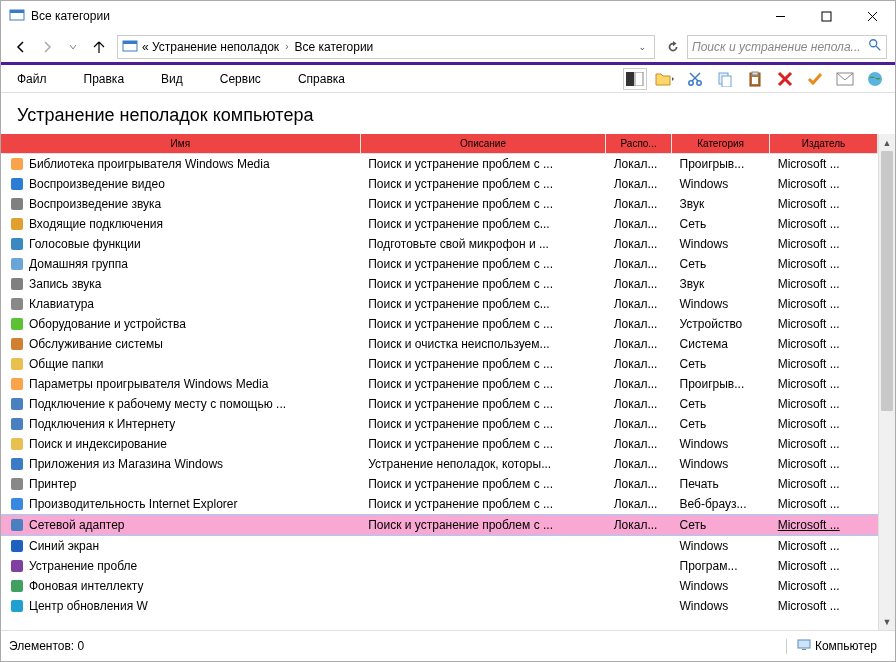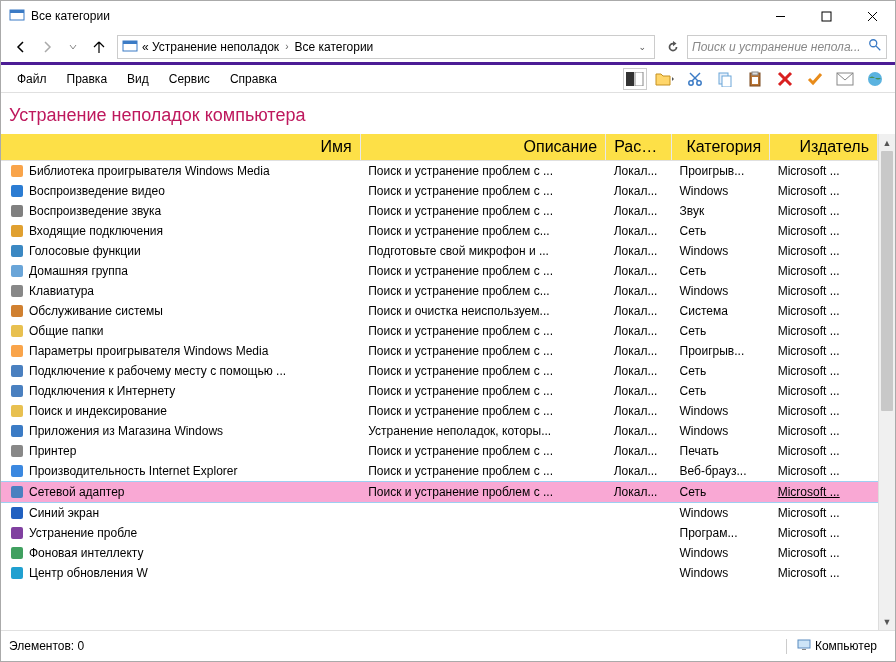--- a/index.html
+++ b/index.html
@@ -15,30 +15,30 @@
 .nav-arrow { width: 24px; height: 24px; display:flex; align-items:center; justify-content:center; color:#888; }
 .nav-arrow.enabled { color:#000; }
 .breadcrumb { flex:1; height: 24px; border:1px solid #ccc; display:flex; align-items:center; padding:0 4px; gap:4px; margin:0 4px; }
 .breadcrumb .bc-icon { width:16px; height:16px; }
 .breadcrumb .sep { color:#666; font-size:10px; padding:0 2px;}
 .breadcrumb .bc-text { white-space: nowrap; }
 .breadcrumb .dd { margin-left:auto; color:#555; font-size:9px; padding-right:4px;}
 .refresh { width:24px; height:24px; display:flex; align-items:center; justify-content:center; }
 .searchbox { width:200px; height:24px; border:1px solid #ccc; display:flex; align-items:center; padding:0 4px; color:#888; }
 .searchbox .sicon { margin-left:auto; }
-.menubar { height: 28px; display:flex; align-items:center; padding:0 8px; gap:4px; border-bottom:1px solid #e0e0e0;text-align:center; }
+.menubar { height: 28px; display:flex; align-items:center; padding:0 8px; gap:21px; border-bottom:1px solid #e0e0e0;text-align:center; }
 .menu-item { padding:3px 8px; }
 .toolbar-icons { margin-left:auto; display:flex; align-items:center; gap:6px; }
 .ticon { width:24px; height:22px; display:flex; align-items:center; justify-content:center; border:1px solid transparent; }
 .ticon.bordered { border:1px solid #ccc; }
-.heading { padding:12px 8px 8px; font-size:18px; color:#be185d; font-weight:400; }
+.heading { padding:12px 16px 8px; font-size:18px; color:#000000; font-weight:400; }
 .list-area { flex:1; overflow:hidden; position:relative; display:flex; }
 .list-inner { flex:1; overflow-y:auto; }
 table { width:100%; border-collapse:collapse; table-layout:fixed; }
-th { text-align:right; font-weight:400; padding:4px 8px; font-size:16px; border-bottom:1px solid #e0e0e0; border-right:1px solid #e8e8e8; background:#fde047; white-space:nowrap; overflow:hidden; text-overflow:ellipsis; }
+th { text-align:center; font-weight:400; padding:4px 8px; font-size:10px; border-bottom:1px solid #e0e0e0; border-right:1px solid #e8e8e8; background:#ef4444; white-space:nowrap; overflow:hidden; text-overflow:ellipsis; }
 td { padding:2px 8px; height:19px; font-size:12px; white-space:nowrap; overflow:hidden; text-overflow:ellipsis; }
 tr.selected td { background:#f9a8d4; border-top:1px solid #9dd0f2; border-bottom:1px solid #9dd0f2; }
 tr.selected td:last-child { text-decoration: underline; }
 .row-icon { width:16px; height:16px; display:inline-block; vertical-align:-3px; margin-right:4px; }
 .col-name { width:300px; }
 .col-desc { width:205px; }
 .col-loc { width:55px; }
 .col-cat { width:82px; }
 .col-pub { width:90px; }
 .statusbar { height:22px; border-top:1px solid #e0e0e0; display:flex; align-items:center; padding:15px 8px; font-size:12px; }
@@ -297,28 +297,56 @@
               </td>
               <td>Поиск и устранение проблем с ...</td>
               <td>Локал...</td>
               <td>Сеть</td>
               <td>Microsoft ...</td>
             </tr>
             <tr>
               <td>
                 <span class="name-cell">
                   <span class="row-icon"><svg viewBox="0 0 16 16" width="16" height="16">
+                      <rect x="2" y="2" width="12" height="12" rx="2" fill="#808080"></rect>
+                    </svg></span>
+                  <span>Запись звука</span>
+                </span>
+              </td>
+              <td>Поиск и устранение проблем с ...</td>
+              <td>Локал...</td>
+              <td>Звук</td>
+              <td>Microsoft ...</td>
+            </tr>
+            <tr>
+              <td>
+                <span class="name-cell">
+                  <span class="row-icon"><svg viewBox="0 0 16 16" width="16" height="16">
                       <rect x="2" y="2" width="12" height="12" rx="2" fill="#888"></rect>
                     </svg></span>
                   <span>Клавиатура</span>
                 </span>
               </td>
               <td>Поиск и устранение проблем с...</td>
               <td>Локал...</td>
               <td>Windows</td>
+              <td>Microsoft ...</td>
+            </tr>
+            <tr>
+              <td>
+                <span class="name-cell">
+                  <span class="row-icon"><svg viewBox="0 0 16 16" width="16" height="16">
+                      <rect x="2" y="2" width="12" height="12" rx="2" fill="#5bc236"></rect>
+                    </svg></span>
+                  <span>Оборудование и устройства</span>
+                </span>
+              </td>
+              <td>Поиск и устранение проблем с ...</td>
+              <td>Локал...</td>
+              <td>Устройство</td>
               <td>Microsoft ...</td>
             </tr>
             <tr>
               <td>
                 <span class="name-cell">
                   <span class="row-icon"><svg viewBox="0 0 16 16" width="16" height="16">
                       <rect x="2" y="2" width="12" height="12" rx="2" fill="#d08030"></rect>
                     </svg></span>
                   <span>Обслуживание системы</span>
                 </span>

